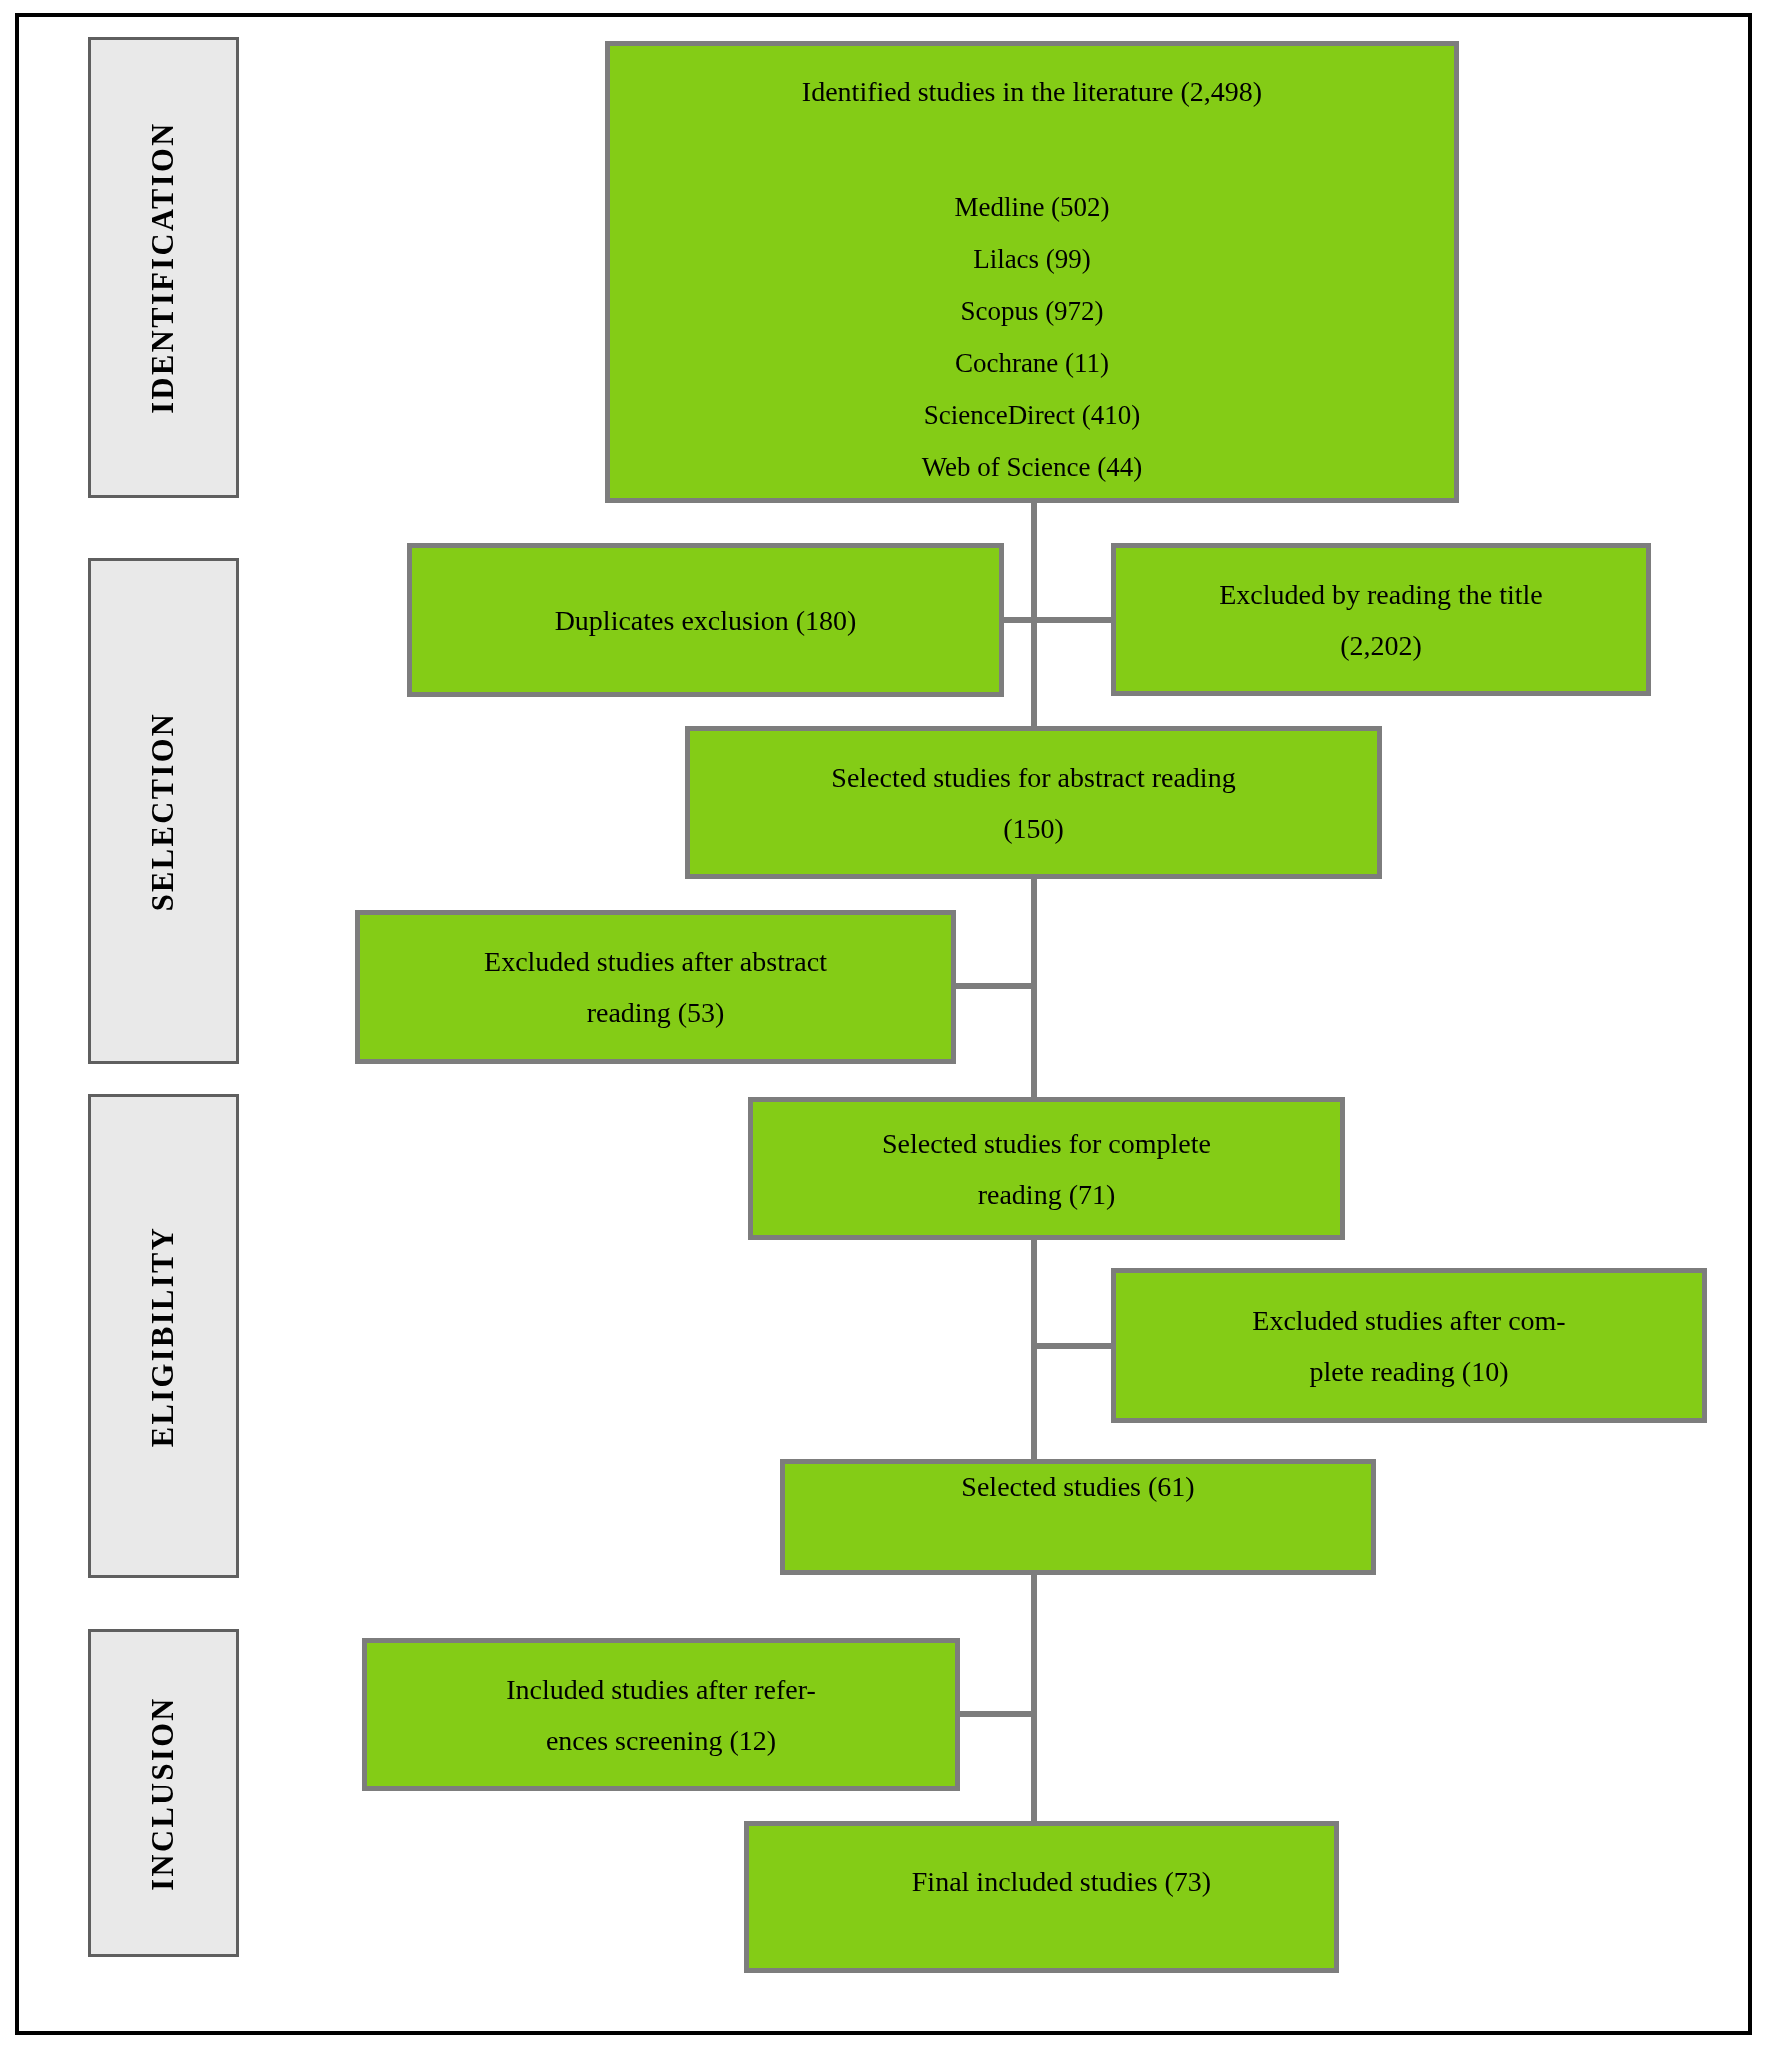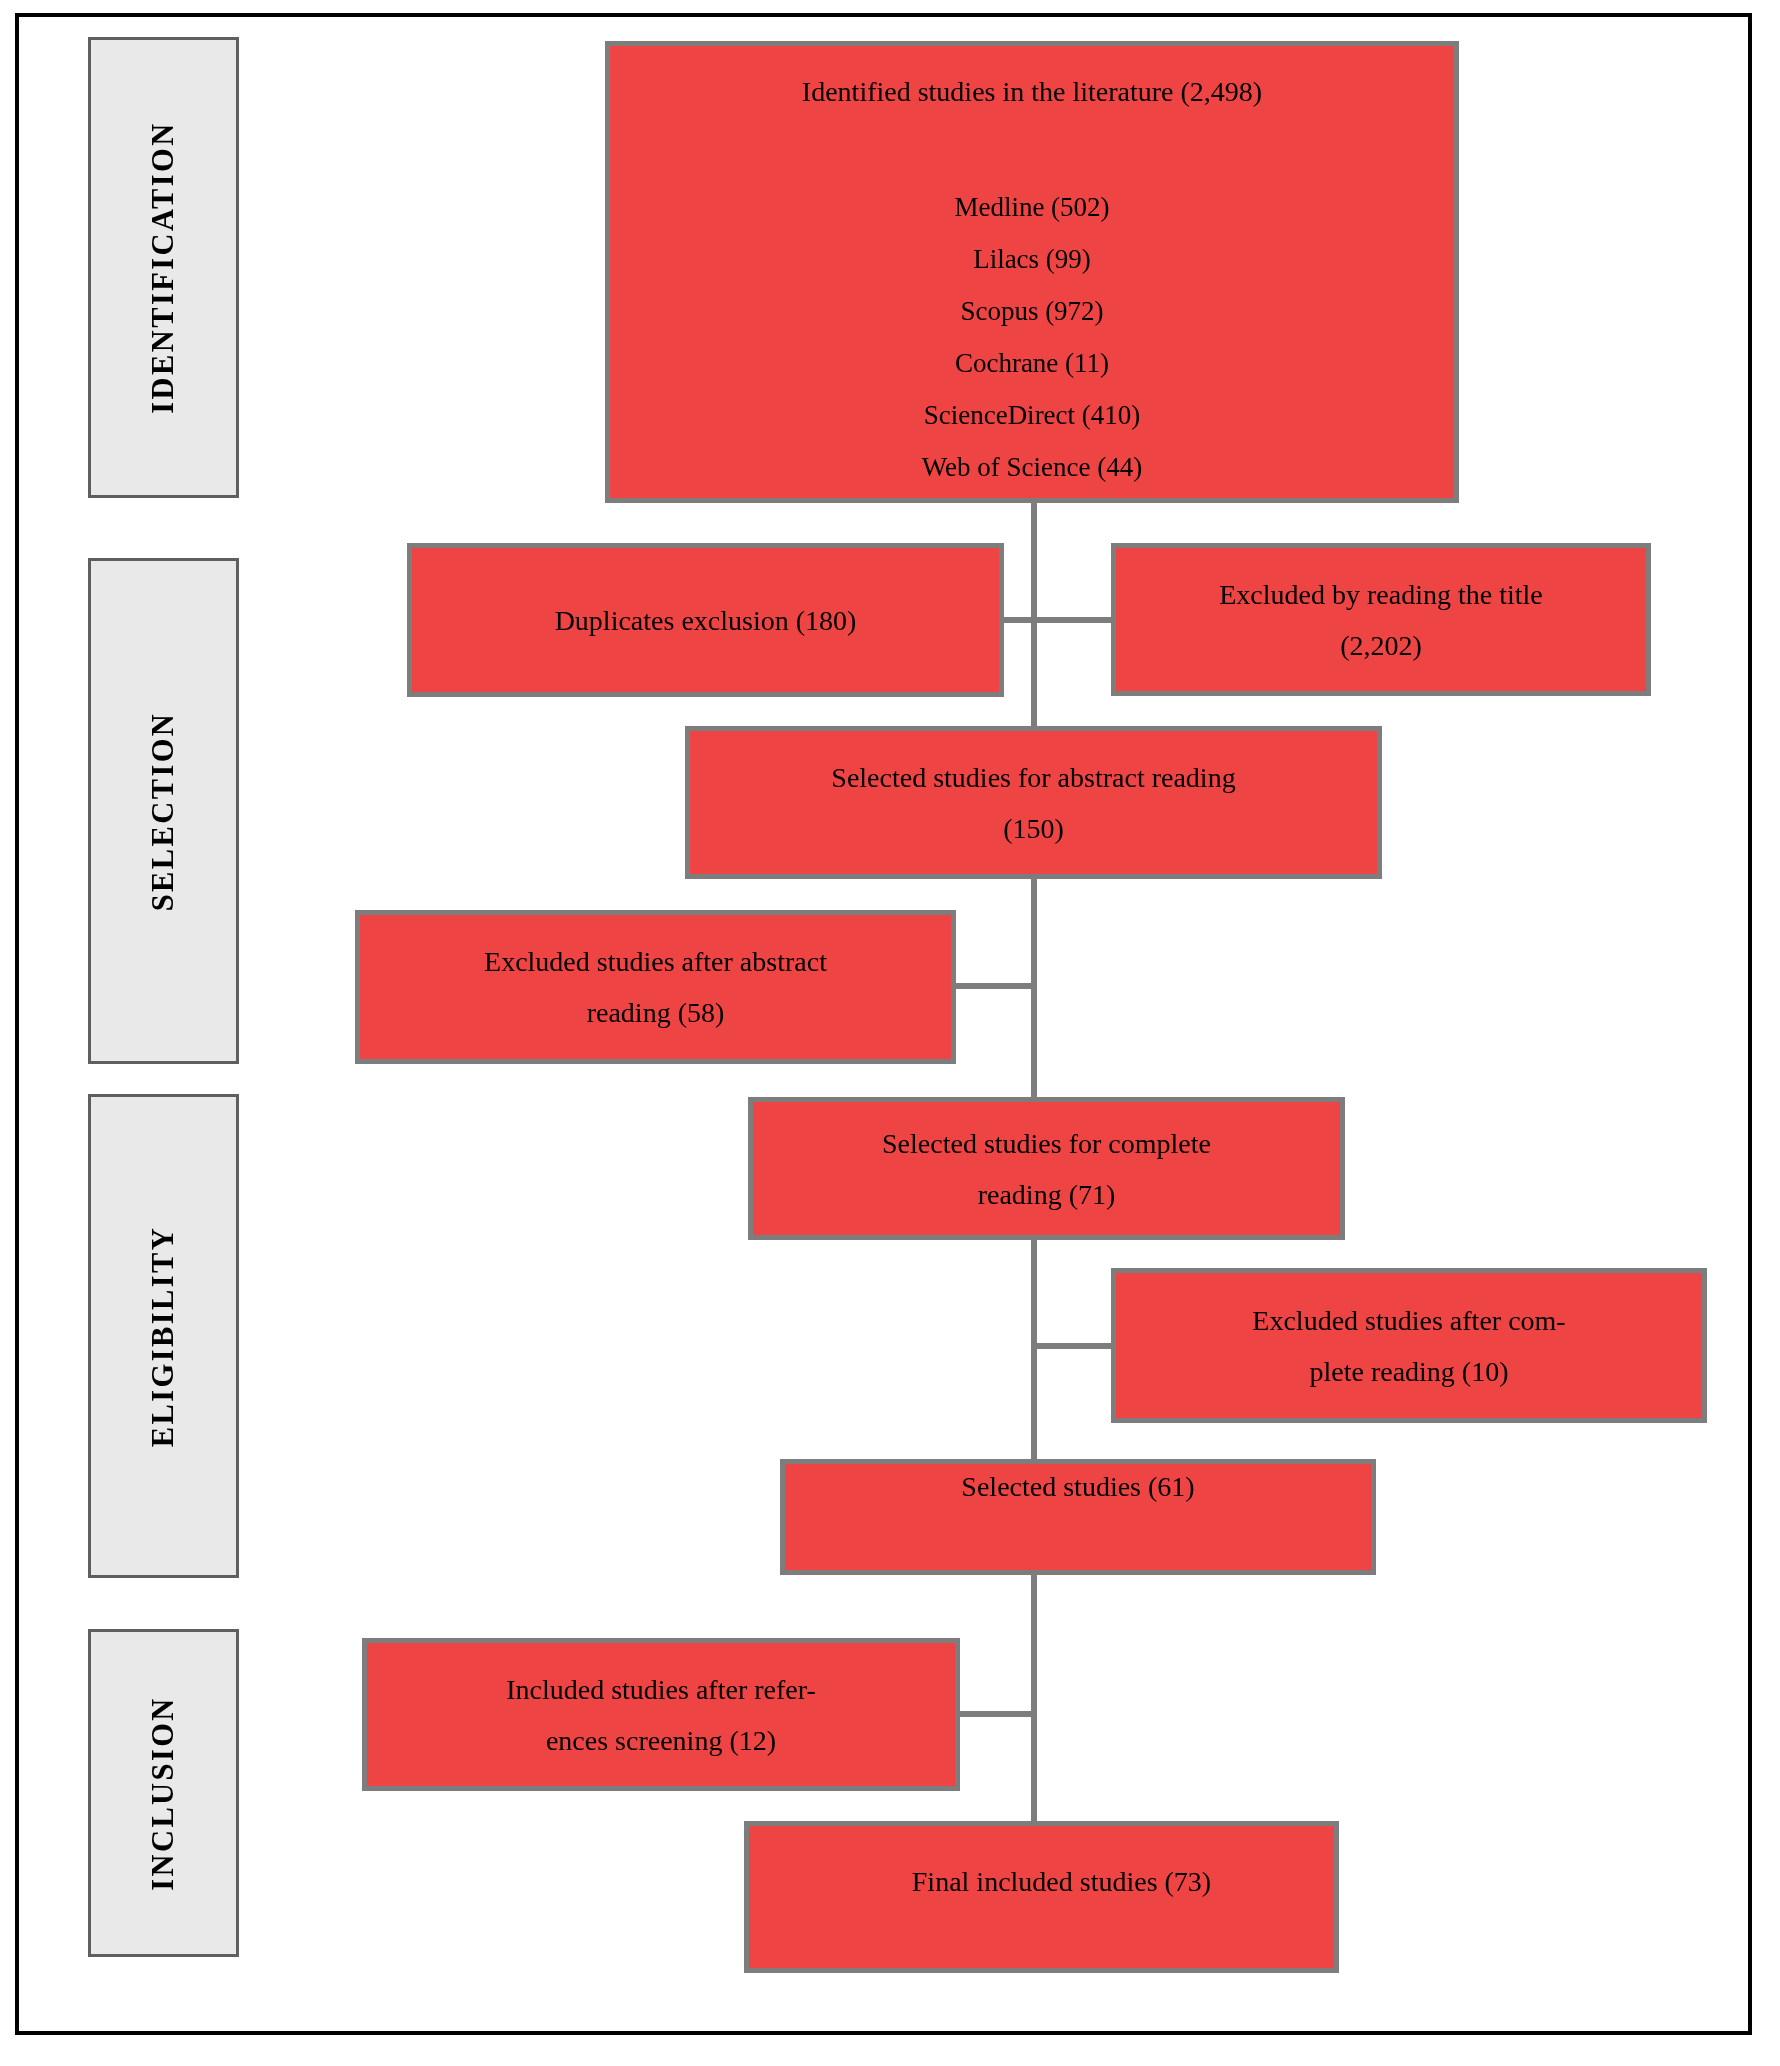--- a/index.html
+++ b/index.html
@@ -45,21 +45,21 @@
 
   
   .line {
     position: absolute;
     background: #7d7d7d;
   }
 
   
   .wbox {
     position: absolute;
-    background: #ef4444;
+    background: #84cc16;
     border: 5.5px solid #7d7d7d;
     display: flex;
     align-items: center;
     justify-content: center;
     text-align: center;
     font-size: 28px;
     line-height: 51px;
     white-space: pre-line;
     z-index: 2;
   }
@@ -131,21 +131,21 @@
 (2,202)</span>
   </div>
 
   <div class="wbox" style="left:685px; top:726px; width:697px; height:153px;">
     <span>Selected studies for abstract reading
 (150)</span>
   </div>
 
   <div class="wbox" style="left:355px; top:910px; width:601px; height:154px;">
     <span>Excluded studies after abstract
-reading (58)</span>
+reading (53)</span>
   </div>
 
   <div class="wbox" style="left:748px; top:1097px; width:597px; height:143px;">
     <span>Selected studies for complete
 reading (71)</span>
   </div>
 
   <div class="wbox" style="left:1111px; top:1268px; width:596px; height:155px;">
     <span>Excluded studies after com-
 plete reading (10)</span>

